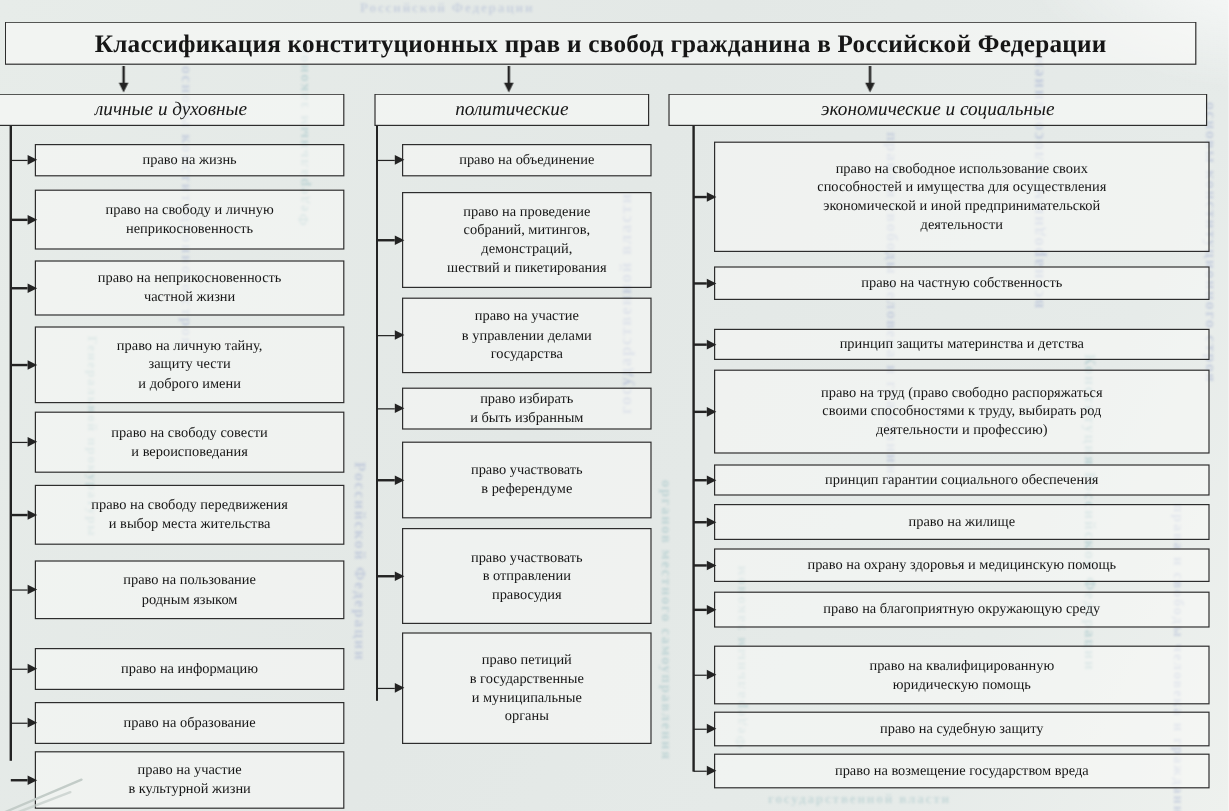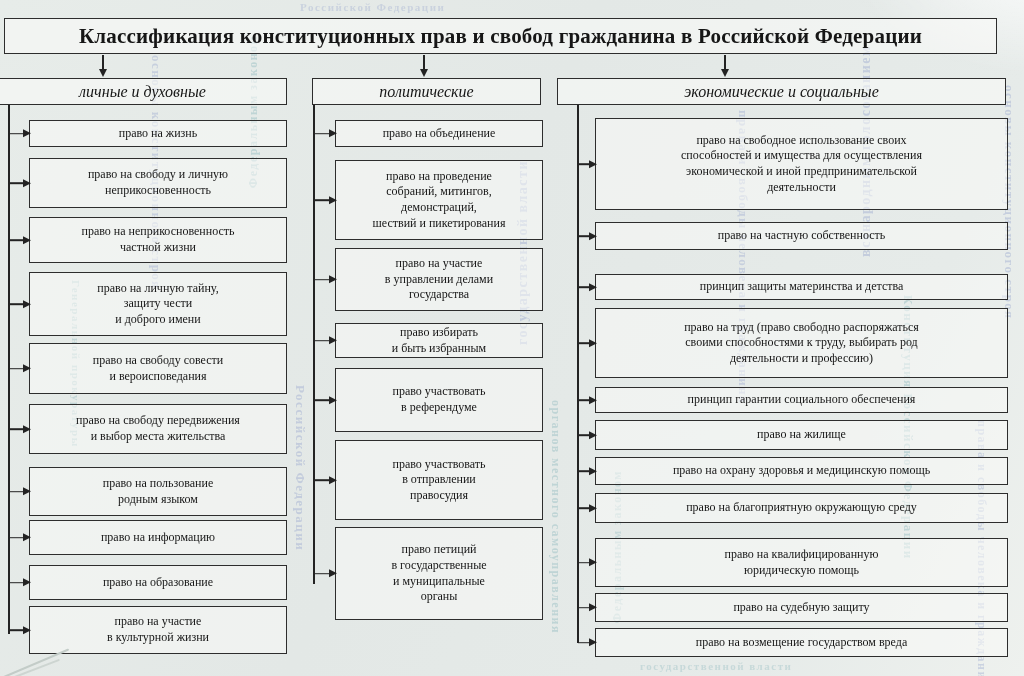--- a/index.html
+++ b/index.html
@@ -90,21 +90,21 @@
 частной жизни</span></div>
     <div class="item" style="height:64px;margin-top:9px;"><span class="harrow"></span><span>право на личную тайну,
 защиту чести
 и доброго имени</span></div>
     <div class="item" style="height:51px;margin-top:7px;"><span class="harrow"></span><span>право на свободу совести
 и вероисповедания</span></div>
     <div class="item" style="height:50px;margin-top:10px;"><span class="harrow"></span><span>право на свободу передвижения
 и выбор места жительства</span></div>
     <div class="item" style="height:49px;margin-top:13px;"><span class="harrow"></span><span>право на пользование
 родным языком</span></div>
-    <div class="item" style="height:35px;margin-top:4px;"><span class="harrow"></span><span>право на информацию</span></div>
+    <div class="item" style="height:35px;margin-top:24px;"><span class="harrow"></span><span>право на информацию</span></div>
     <div class="item" style="height:35px;margin-top:10px;"><span class="harrow"></span><span>право на образование</span></div>
     <div class="item" style="height:48px;margin-top:6px;"><span class="harrow"></span><span>право на участие
 в культурной жизни</span></div>
   </div>
 
   <div class="col c2" style="left:335px;top:120px;width:208px;">
     <div class="item" style="height:27px;margin-top:0;"><span class="harrow"></span><span>право на объединение</span></div>
     <div class="item" style="height:80px;margin-top:13px;"><span class="harrow"></span><span>право на проведение
 собраний, митингов,
 демонстраций,

